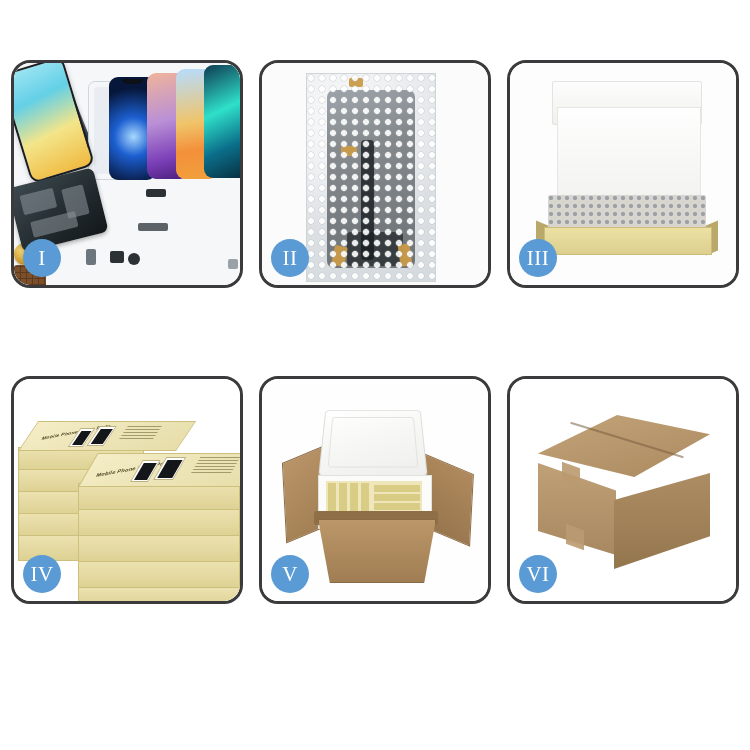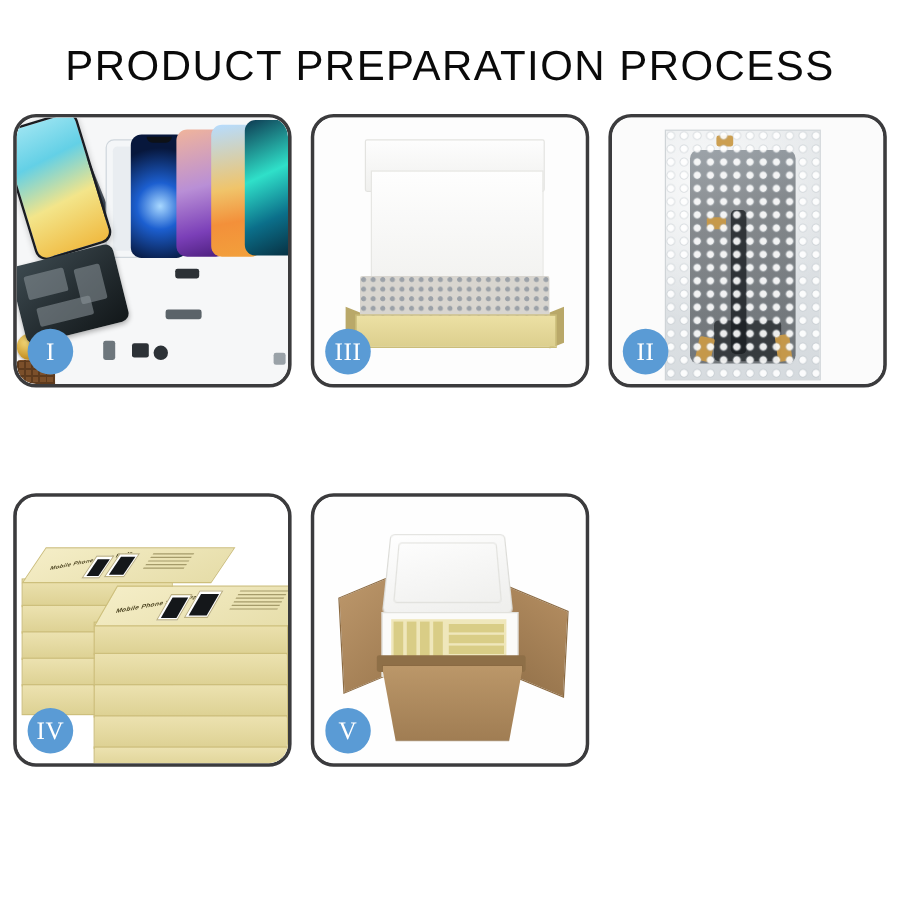--- a/index.html
+++ b/index.html
@@ -298,21 +298,20 @@
     position:absolute;background:rgba(120,95,62,.55);
   }
   .p6 .tape{
     position:absolute;background:#ba9a70;opacity:.9;
   }
 </style>
 </head>
 <body>
 
 <div id="header">
-  <div id="title">PRODUCT PREPARATION PROCESS</div>
 </div>
 
 <div id="grid">
 
   <div class="panel">
     <div class="panel-inner p1">
       <div class="ph film"></div>
       <div class="ph film2"></div>
       <div class="ph glass"></div>
       <div class="ph tall phA">
@@ -334,45 +333,45 @@
       <div class="sp" style="left:124px;top:160px;width:30px;height:8px;background:#5b6369;"></div>
       <div class="sp" style="left:72px;top:186px;width:10px;height:16px;background:#6d767c;"></div>
       <div class="sp" style="left:96px;top:188px;width:14px;height:12px;"></div>
       <div class="sp" style="left:114px;top:190px;width:12px;height:12px;border-radius:50%;"></div>
       <div class="sp" style="left:214px;top:196px;width:10px;height:10px;background:#9aa2a8;"></div>
     </div>
     <div class="badge">I</div>
   </div>
 
   <div class="panel">
-    <div class="panel-inner p3">
-      <div class="lidback"></div>
-      <div class="foamwall"></div>
-      <div class="tray"></div>
-      <div class="boxsideL"></div>
-      <div class="boxsideR"></div>
-      <div class="boxfront"></div>
-    </div>
-    <div class="badge">III</div>
-  </div>
-
-  <div class="panel">
     <div class="panel-inner p2">
       <div class="bag">
         <div class="screen"></div>
         <div class="cable"></div>
         <div class="cable2"></div>
         <div class="tab" style="left:42px;top:4px;width:14px;height:9px;"></div>
         <div class="tab" style="left:34px;top:72px;width:16px;height:10px;"></div>
         <div class="tab" style="left:26px;top:172px;width:13px;height:20px;transform:rotate(12deg);"></div>
         <div class="tab" style="left:92px;top:170px;width:12px;height:22px;transform:rotate(-8deg);"></div>
         <div class="bubbles"></div>
       </div>
     </div>
     <div class="badge">II</div>
+  </div>
+
+  <div class="panel">
+    <div class="panel-inner p3">
+      <div class="lidback"></div>
+      <div class="foamwall"></div>
+      <div class="tray"></div>
+      <div class="boxsideL"></div>
+      <div class="boxsideR"></div>
+      <div class="boxfront"></div>
+    </div>
+    <div class="badge">III</div>
   </div>
 
   <div class="panel">
     <div class="panel-inner p4">
       <div class="stack">
 
         <div class="sbox" style="left:2px;top:60px;width:124px;height:22px;"></div>
         <div class="sbox" style="left:2px;top:82px;width:124px;height:22px;"></div>
         <div class="sbox" style="left:2px;top:104px;width:124px;height:22px;"></div>
         <div class="sbox" style="left:2px;top:126px;width:124px;height:22px;"></div>
@@ -438,14 +437,25 @@
         <i style="left:48px;top:13px;width:46px;height:7px;"></i>
         <i style="left:48px;top:22px;width:46px;height:7px;"></i>
         <i style="left:48px;top:31px;width:46px;height:7px;"></i>
       </div>
       <div class="cartonrim"></div>
       <div class="cartonbody"></div>
     </div>
     <div class="badge">V</div>
   </div>
 
+  <div class="panel">
+    <div class="panel-inner p6">
+      <div class="ctop"></div>
+      <div class="cleft"></div>
+      <div class="cright"></div>
+      <div class="seam" style="left:58px;top:60px;width:118px;height:2px;transform:rotate(17deg);"></div>
+      <div class="tape" style="left:52px;top:86px;width:18px;height:20px;transform:skewY(20deg);"></div>
+      <div class="tape" style="left:56px;top:148px;width:18px;height:20px;transform:skewY(20deg);"></div>
+    </div>
+    <div class="badge">VI</div>
+  </div>
 
 </div>
 
 </body></html>

